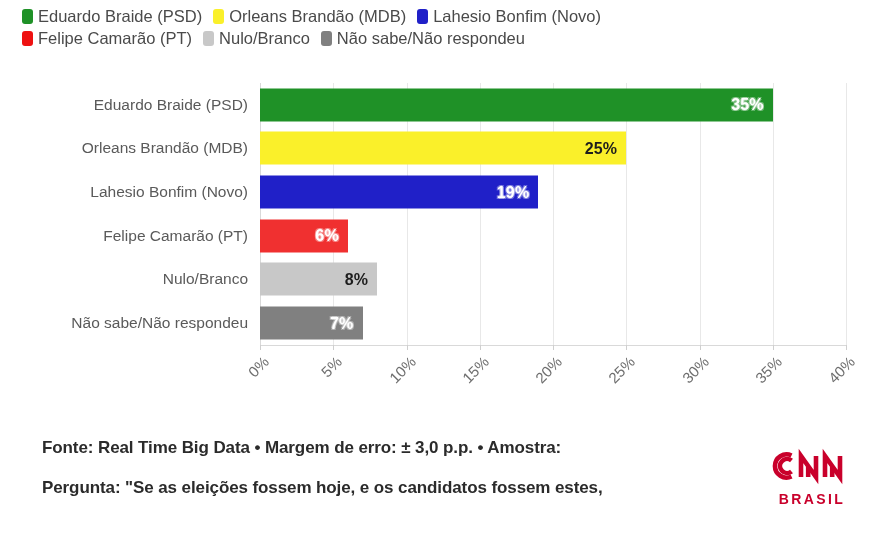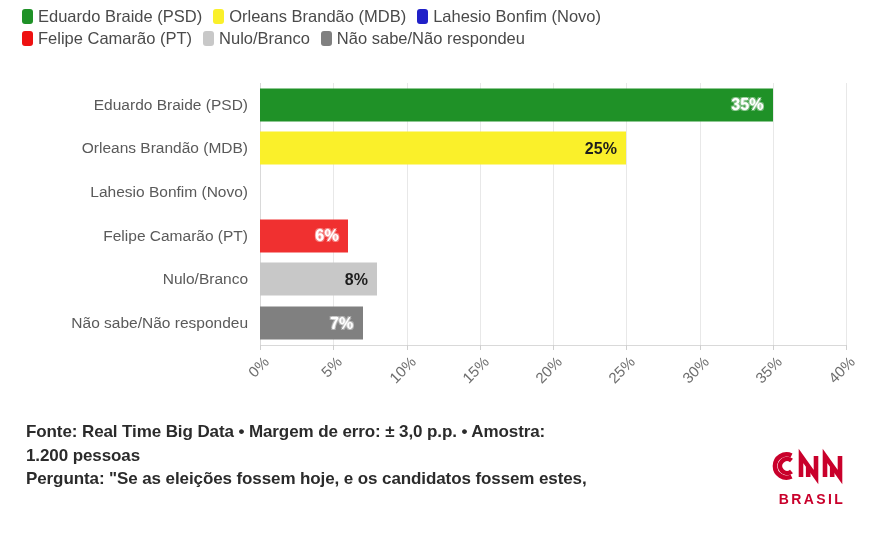--- a/index.html
+++ b/index.html
@@ -90,21 +90,21 @@
     transform:rotate(-45deg);
     white-space:nowrap;
     text-align:right;
   }
 
   
   #footer{
     position:absolute;left:26px;top:420px;width:730px;
   }
   #footer p{
-    margin:0;
+    margin:16px;
     font-size:17px;font-weight:bold;color:#2b2b2b;
     line-height:23.5px;
     letter-spacing:-0.1px;
   }
 
   
   #logo{
     position:absolute;left:762px;top:447px;
     width:100px;text-align:center;
   }
@@ -187,20 +187,23 @@
       </div>
     </div>
     <div class="row" style="top: 66.6667px; height: 43.6667px;">
       <div class="cat-label" style="right: 629px;">Orleans Brandão (MDB)</div>
       <div class="bar" style="left: 260px; width: 366.25px; background: rgb(250, 240, 42);">
         <span class="bar-value v-dark">25%</span>
       </div>
     </div>
     <div class="row" style="top: 110.333px; height: 43.6667px;">
       <div class="cat-label" style="right: 629px;">Lahesio Bonfim (Novo)</div>
+      <div class="bar" style="left: 260px; width: 278.35px; background: rgb(32, 32, 200);">
+        <span class="bar-value v-light">19%</span>
+      </div>
     </div>
     <div class="row" style="top: 154px; height: 43.6667px;">
       <div class="cat-label" style="right: 629px;">Felipe Camarão (PT)</div>
       <div class="bar" style="left: 260px; width: 87.9px; background: rgb(240, 48, 48);">
         <span class="bar-value v-light">6%</span>
       </div>
     </div>
     <div class="row" style="top: 197.667px; height: 43.6667px;">
       <div class="cat-label" style="right: 629px;">Nulo/Branco</div>
       <div class="bar" style="left: 260px; width: 117.2px; background: rgb(200, 200, 200);">
@@ -210,21 +213,20 @@
     <div class="row" style="top: 241.333px; height: 43.6667px;">
       <div class="cat-label" style="right: 629px;">Não sabe/Não respondeu</div>
       <div class="bar" style="left: 260px; width: 102.55px; background: rgb(128, 128, 128);">
         <span class="bar-value v-light">7%</span>
       </div>
     </div>
   </div>
 
 <div id="footer">
   <p>Fonte: Real Time Big Data • Margem de erro: ± 3,0 p.p. • Amostra:</p>
-  <p>1.200 pessoas</p>
   <p>Pergunta: "Se as eleições fossem hoje, e os candidatos fossem estes,</p>
 </div>
 
 <div id="logo">
   <span class="cnn-mark">
     <svg width="92" height="38" viewBox="0 0 92 38" aria-hidden="true">
       <g fill="none" stroke="#c9002b" stroke-width="4.6">
         <path d="M25.5 8.5 A11.6 11.6 0 1 0 25.5 29.5"></path>
         <path d="M25.5 13.6 A7 7 0 1 0 25.5 24.4"></path>
       </g>

